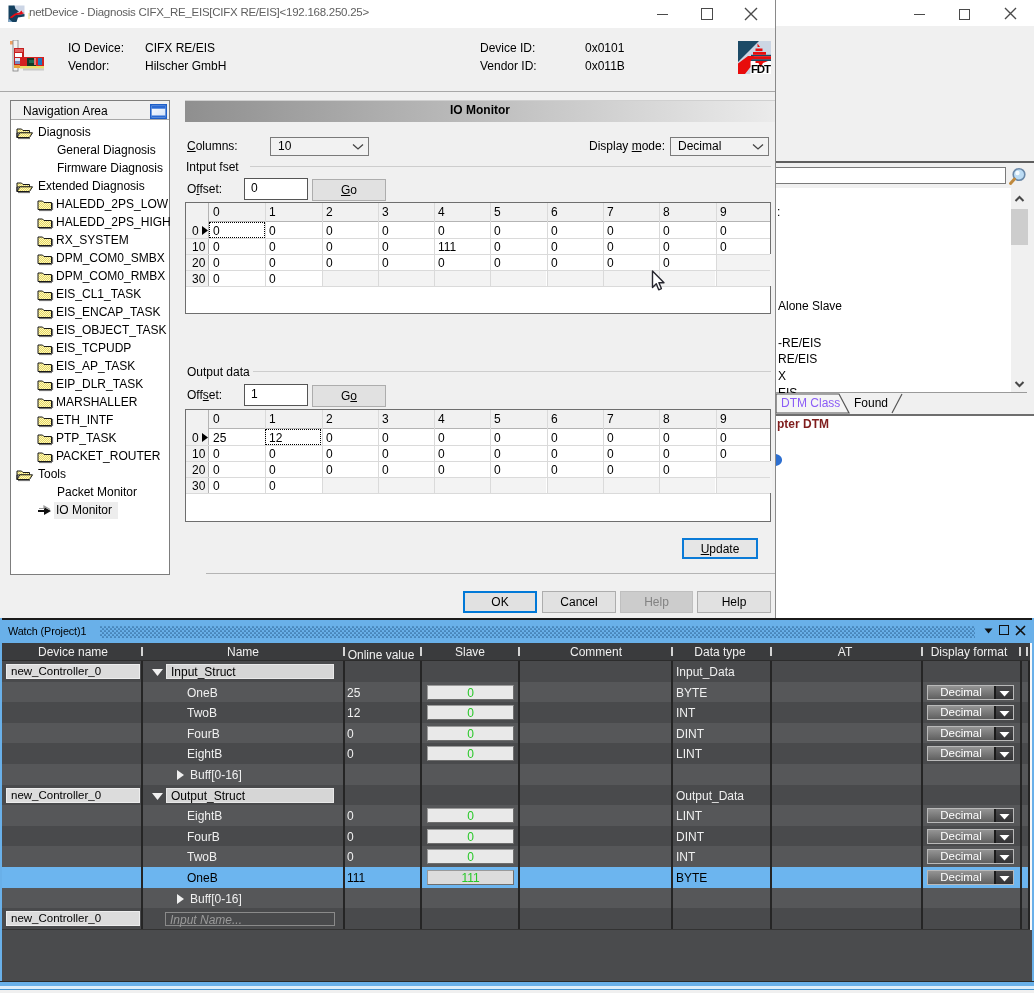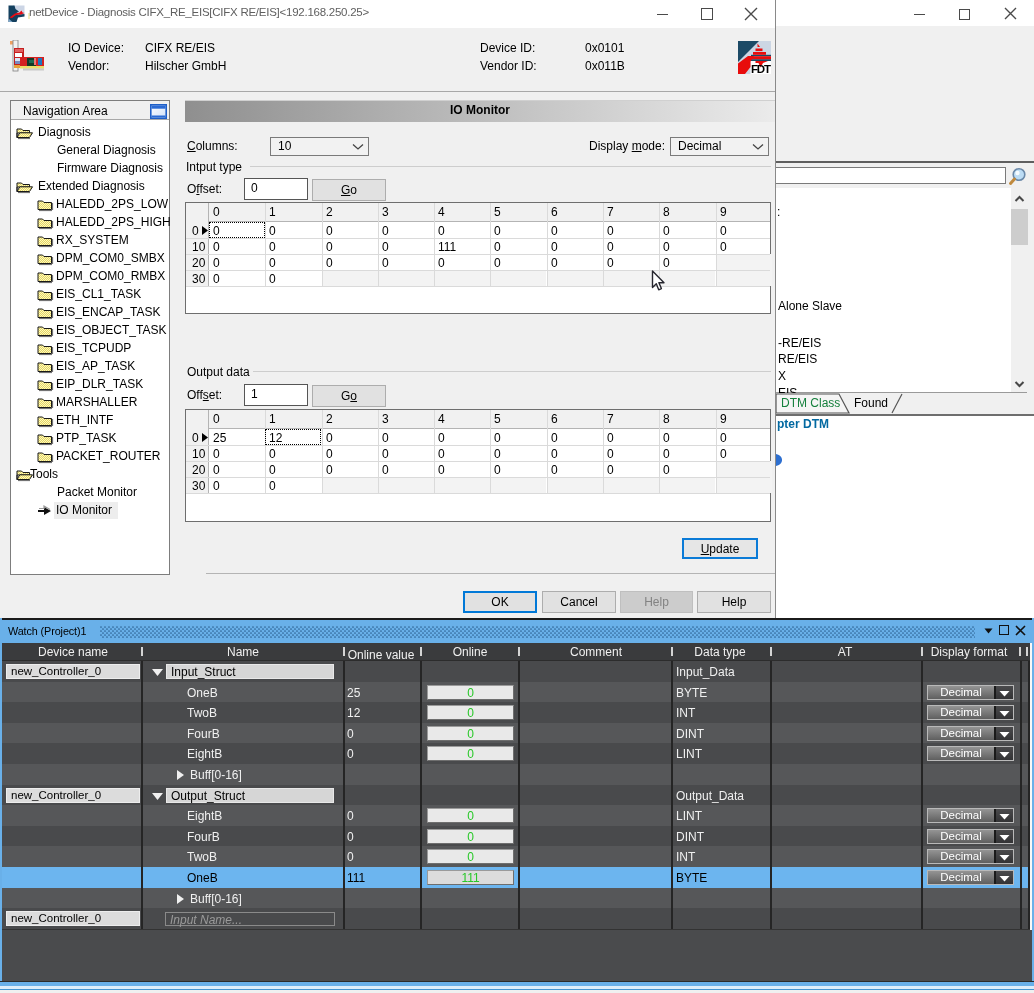--- a/index.html
+++ b/index.html
@@ -40,25 +40,25 @@
 <div class="lbl" style="left:2px;top:299px;">Alone Slave</div>
 <div class="lbl" style="left:2px;top:336px;">-RE/EIS</div>
 <div class="lbl" style="left:2px;top:352px;">RE/EIS</div>
 <div class="lbl" style="left:2px;top:369px;">X</div>
 <div style="position:absolute;left:2px;top:386px;width:30px;height:7px;overflow:hidden;"><span style="color:#000;">EIS</span></div>
 <div style="position:absolute;left:0;top:393px;width:258px;height:21px;background:#f0f0f0;"></div>
 <svg class="a" style="left:0px;top:393px;" width="190" height="21">
 <path d="M0 20 L0 1 L63 1 L73 20 Z" fill="#f5f5f5" stroke="#555" stroke-width="1.2"></path>
 <line x1="126" y1="1" x2="116" y2="20" stroke="#555" stroke-width="1.2"></line>
 </svg>
-<div style="position:absolute;left:5px;top:396px;color:#15803d;white-space:nowrap;">DTM Class</div>
+<div style="position:absolute;left:5px;top:396px;color:#8b5cf6;white-space:nowrap;">DTM Class</div>
 <div style="position:absolute;left:78px;top:396px;color:#000;white-space:nowrap;">Found</div>
 <div style="position:absolute;left:0;top:414px;width:258px;height:2px;background:#6e6e6e;"></div>
 <div style="position:absolute;left:0;top:416px;width:258px;height:206px;background:#fff;"></div>
-<div style="position:absolute;left:1px;top:417px;color:#0369a1;font-weight:bold;white-space:nowrap;">pter DTM</div>
+<div style="position:absolute;left:1px;top:417px;color:#7f1d1d;font-weight:bold;white-space:nowrap;">pter DTM</div>
 <svg class="a" style="left:0px;top:453px;" width="8" height="14">
       <path d="M0 1 C4.5 2 6 4.5 6 7 C6 9.5 4.5 12 0 13 Z" fill="#2d6fd0"></path>
     </svg>
 </div>
 <div class="a" style="left:0;top:0;width:776px;height:618px;background:#f0f0f0;border-right:1px solid #8a8a8a;">
 <div style="position:absolute;left:0;top:0;width:775px;height:28px;background:#fff;"></div>
 <svg class="a" style="left:8px;top:5px;" width="18" height="18">
 <rect x="5" y="0.5" width="11.5" height="8.5" fill="#ccd5e5"></rect>
 <path d="M0.5 0.5 L6.5 0.5 L7.5 4 L11 6.5 L8.5 8 L9.5 9.5 L16.5 9 L16.5 11.5 L10 12.5 L8.5 17 L0.5 17 Z" fill="#14405f"></path>
 <path d="M1.5 12.5 L7 8.5 L11.5 7.5 L13.5 5.5 L14.5 7.5 L16.5 8 L13 9.5 L8 10 L4 13 Z" fill="#e60c14"></path>
@@ -237,21 +237,21 @@
 <path d="M1 3 L5.5 3 L7 4.5 L14.5 4.5 L14.5 11.5 L1 11.5 Z" fill="url(#fp)" stroke="#1a1a1a" stroke-width="1"></path>
 <line x1="2" y1="12.6" x2="15" y2="12.6" stroke="#666" stroke-width="1"></line>
 <line x1="15.6" y1="5" x2="15.6" y2="12" stroke="#666" stroke-width="1"></line>
 </svg>
 <div class="lbl" style="left:45px;top:348px;">PACKET_ROUTER</div>
 <svg class="a" style="left:5px;top:367px;" width="18" height="14">
 <path d="M1 3 L5.5 3 L7 4.5 L13.5 4.5 L13.5 7 L1 7 L1 11.5 Z" fill="url(#fp)" stroke="#1a1a1a" stroke-width="1"></path>
 <path d="M1 11.5 L3.8 6.8 L16.5 6.8 L13.5 11.5 Z" fill="url(#fp)" stroke="#1a1a1a" stroke-width="1"></path>
 <line x1="2" y1="12.6" x2="14" y2="12.6" stroke="#666" stroke-width="1"></line>
 </svg>
-<div class="lbl" style="left:19px;top:366px;">Tools</div>
+<div class="lbl" style="left:27px;top:366px;">Tools</div>
 <div class="lbl" style="left:46px;top:384px;">Packet Monitor</div>
 <svg class="a" style="left:26px;top:402px;" width="16" height="12">
 <path d="M1 7 L7 7 L7 4 L14 8 L7 12 L7 9 L1 9 Z" fill="#111"></path>
 <path d="M2 5.5 L7 5.5 L7 3 L13 6.5" fill="none" stroke="#999" stroke-width="1.2"></path>
 </svg>
 <div style="position:absolute;left:43px;top:401px;width:64px;height:17px;background:#ededed;"></div>
 <div class="lbl" style="left:45px;top:402px;">IO Monitor</div>
 </div>
 <div style="position:absolute;left:185px;top:100px;width:590px;height:22px;background:linear-gradient(to right,#8f8f8f,#ebebeb);border-top:1px solid #d0d0d0;"></div>
 <div style="position:absolute;left:185px;top:103px;width:590px;height:15px;text-align:center;font-weight:bold;color:#000;">IO Monitor</div>
@@ -262,21 +262,21 @@
 <svg class="a" style="left:352px;top:143px;" width="12" height="8">
       <path d="M1 1.5 L6 6 L11 1.5" stroke="#444" stroke-width="1.3" fill="none"></path>
     </svg>
 <div class="lbl" style="left:589px;top:139px;">Display <u>m</u>ode:</div>
 <div class="combo" style="left:670px;top:137px;width:99px;height:19px;">
       <span class="tx">Decimal</span>
     </div>
 <svg class="a" style="left:752px;top:143px;" width="12" height="8">
       <path d="M1 1.5 L6 6 L11 1.5" stroke="#444" stroke-width="1.3" fill="none"></path>
     </svg>
-<div class="lbl" style="left:186px;top:160px;">Intput type</div>
+<div class="lbl" style="left:186px;top:160px;">Intput fset</div>
 <div style="position:absolute;left:250px;top:166px;width:521px;height:1px;background:#cdcdcd;"></div>
 <div class="lbl" style="left:187px;top:182px;">O<u>f</u>fset:</div>
 <div style="position:absolute;left:244px;top:178px;width:64px;height:22px;background:#fff;border:1px solid #555;padding:2px 0 0 6px;">0</div>
 <div class="btn" style="left:312px;top:179px;width:74px;height:22px;padding-top:3px;"><u>G</u>o</div>
 <div class="a" style="left:185px;top:202px;width:586px;height:112px;background:#fff;border:1px solid #6e6e6e;">
 <div style="position:absolute;left:0;top:0;width:584px;height:19px;background:#f1f1f1;border-bottom:1px solid #b4b4b4;"></div>
 <div style="position:absolute;left:0;top:0;width:23px;height:83px;background:#f1f1f1;border-right:1px solid #b4b4b4;"></div>
 <div style="position:absolute;left:530px;top:51px;width:56px;height:16px;background:#f3f3f3;"></div>
 <div style="position:absolute;left:136px;top:67px;width:56px;height:16px;background:#f3f3f3;"></div>
 <div style="position:absolute;left:192px;top:67px;width:56px;height:16px;background:#f3f3f3;"></div>
@@ -459,21 +459,21 @@
 <svg class="a" style="left:1015px;top:7px;" width="11" height="11">
       <path d="M1 1 L10 10 M10 1 L1 10" stroke="#111" stroke-width="1.6"></path>
     </svg>
 <div style="position:absolute;left:0;top:0;width:2px;height:366px;background:#69b0e9;"></div>
 <div style="position:absolute;left:1032px;top:0;width:2px;height:366px;background:#69b0e9;"></div>
 <div style="position:absolute;left:2px;top:25px;width:1030px;height:337px;background:#4a4b4d;"></div>
 <div style="position:absolute;left:2px;top:25px;width:1030px;height:18px;background:#3a3b3d;"></div>
 <div class="wtx" style="left:73px;top:27px;transform:translateX(-50%);">Device name</div>
 <div class="wtx" style="left:243px;top:27px;transform:translateX(-50%);">Name</div>
 <div class="wtx" style="left:381px;top:30px;transform:translateX(-50%);">Online value</div>
-<div class="wtx" style="left:470px;top:27px;transform:translateX(-50%);">Online</div>
+<div class="wtx" style="left:470px;top:27px;transform:translateX(-50%);">Slave</div>
 <div class="wtx" style="left:596px;top:27px;transform:translateX(-50%);">Comment</div>
 <div class="wtx" style="left:720px;top:27px;transform:translateX(-50%);">Data type</div>
 <div class="wtx" style="left:845px;top:27px;transform:translateX(-50%);">AT</div>
 <div class="wtx" style="left:969px;top:27px;transform:translateX(-50%);">Display format</div>
 <div style="position:absolute;left:141px;top:29px;width:2px;height:9px;background:#d4d4d4;"></div>
 <div style="position:absolute;left:343px;top:29px;width:2px;height:9px;background:#d4d4d4;"></div>
 <div style="position:absolute;left:420px;top:29px;width:2px;height:9px;background:#d4d4d4;"></div>
 <div style="position:absolute;left:518px;top:29px;width:2px;height:9px;background:#d4d4d4;"></div>
 <div style="position:absolute;left:671px;top:29px;width:2px;height:9px;background:#d4d4d4;"></div>
 <div style="position:absolute;left:770px;top:29px;width:2px;height:9px;background:#d4d4d4;"></div>

